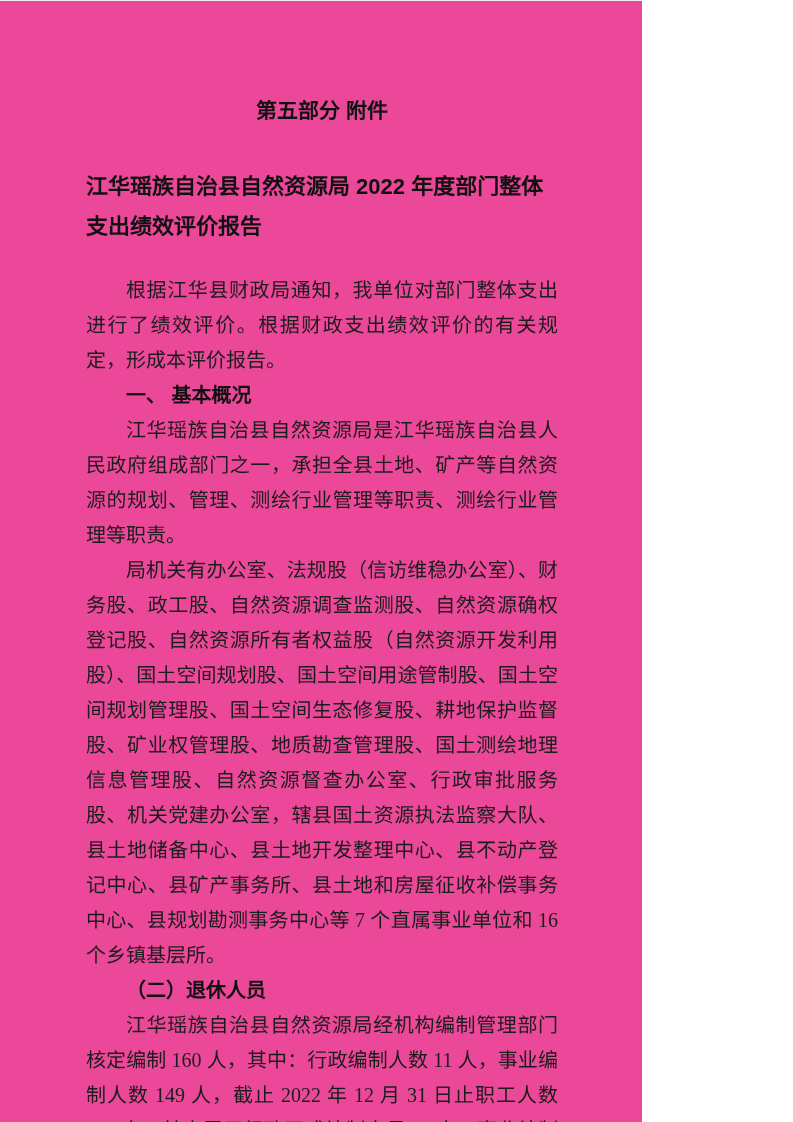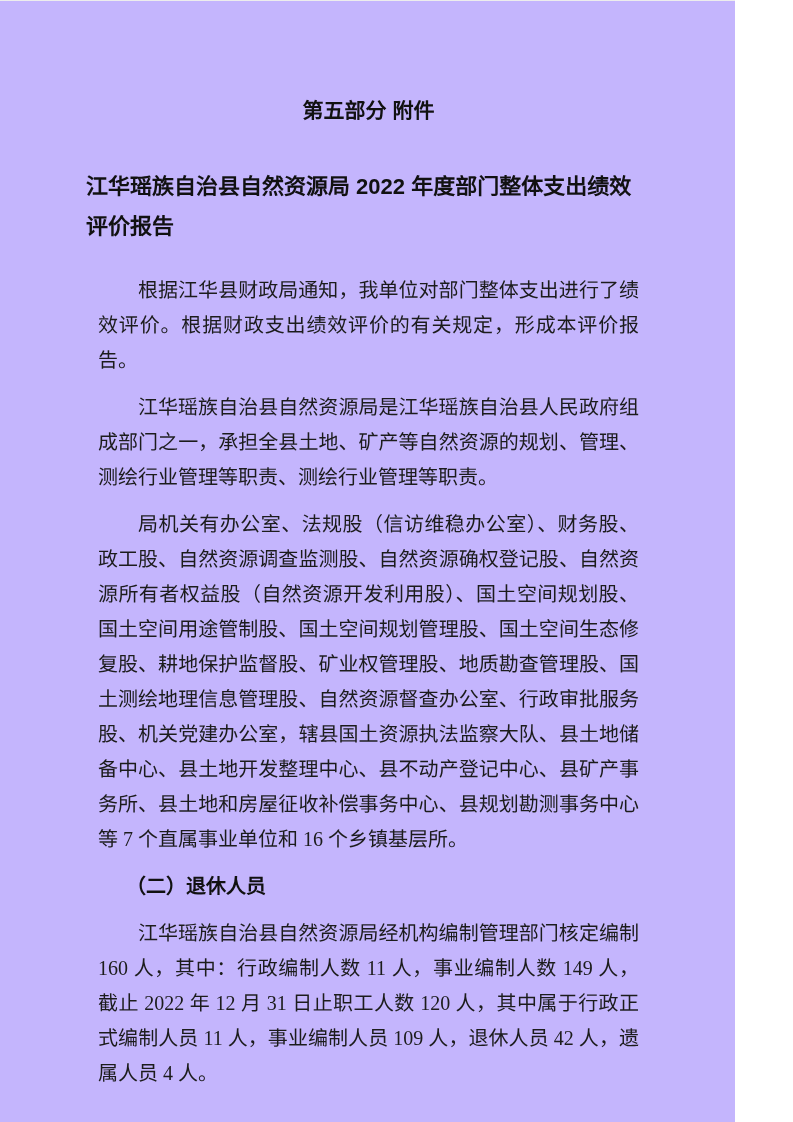--- a/index.html
+++ b/index.html
@@ -3,24 +3,24 @@
 <meta charset="utf-8">
 <title>第五部分 附件</title>
 <style>
   html, body {
     margin: 0;
     padding: 0;
     background: #ffffff;
   }
   .page {
     position: relative;
-    width: 735px;
+    width: 642px;
     height: 1122px;
     box-sizing: border-box;
-    background: #c4b5fd;
+    background: #ec4899;
     border-top: 1px solid #ededed;
     padding: 96px 84px 40px 86px;
     overflow: hidden;
     color: #1c1c1c;
     font-family: "Liberation Serif", "DejaVu Serif", serif;
   }
   .section-heading {
     margin: 0;
     font-family: "Liberation Sans", "DejaVu Sans", sans-serif;
     font-weight: 700;
@@ -39,21 +39,21 @@
     text-align: left;
     color: #111111;
   }
   .body-text {
     margin-top: 26px;
     font-size: 20px;
     line-height: 35px;
     text-align: justify;
   }
   .body-text p {
-    margin: 12px;
+    margin: 0;
     text-indent: 2em;
   }
   .body-text .sub-heading {
     margin: 0;
     font-family: "Liberation Sans", "DejaVu Sans", sans-serif;
     font-weight: 700;
     font-size: 20px;
     line-height: 35px;
     text-indent: 2em;
     text-align: left;
@@ -66,20 +66,21 @@
 <div class="page">
 
   <h1 class="section-heading">第五部分 附件</h1>
 
   <h2 class="report-title">江华瑶族自治县自然资源局 2022 年度部门整体支出绩效评价报告</h2>
 
   <div class="body-text">
 
     <p>根据江华县财政局通知，我单位对部门整体支出进行了绩效评价。根据财政支出绩效评价的有关规定，形成本评价报告。</p>
 
+    <h3 class="sub-heading">一、 基本概况</h3>
 
     <p>江华瑶族自治县自然资源局是江华瑶族自治县人民政府组成部门之一，承担全县土地、矿产等自然资源的规划、管理、测绘行业管理等职责、测绘行业管理等职责。</p>
 
 
     <p>局机关有办公室、法规股（信访维稳办公室）、财务股、政工股、自然资源调查监测股、自然资源确权登记股、自然资源所有者权益股（自然资源开发利用股）、国土空间规划股、国土空间用途管制股、国土空间规划管理股、国土空间生态修复股、耕地保护监督股、矿业权管理股、地质勘查管理股、国土测绘地理信息管理股、自然资源督查办公室、行政审批服务股、机关党建办公室，辖县国土资源执法监察大队、县土地储备中心、县土地开发整理中心、县不动产登记中心、县矿产事务所、县土地和房屋征收补偿事务中心、县规划勘测事务中心等 7 个直属事业单位和 16 个乡镇基层所。</p>
 
     <h4 class="sub-heading">（二）退休人员</h4>
 
     <p>江华瑶族自治县自然资源局经机构编制管理部门核定编制 160 人，其中：行政编制人数 11 人，事业编制人数 149 人，截止 2022 年 12 月 31 日止职工人数 120 人，其中属于行政正式编制人员 11 人，事业编制人员 109 人，退休人员 42 人，遗属人员 4 人。</p>
 

